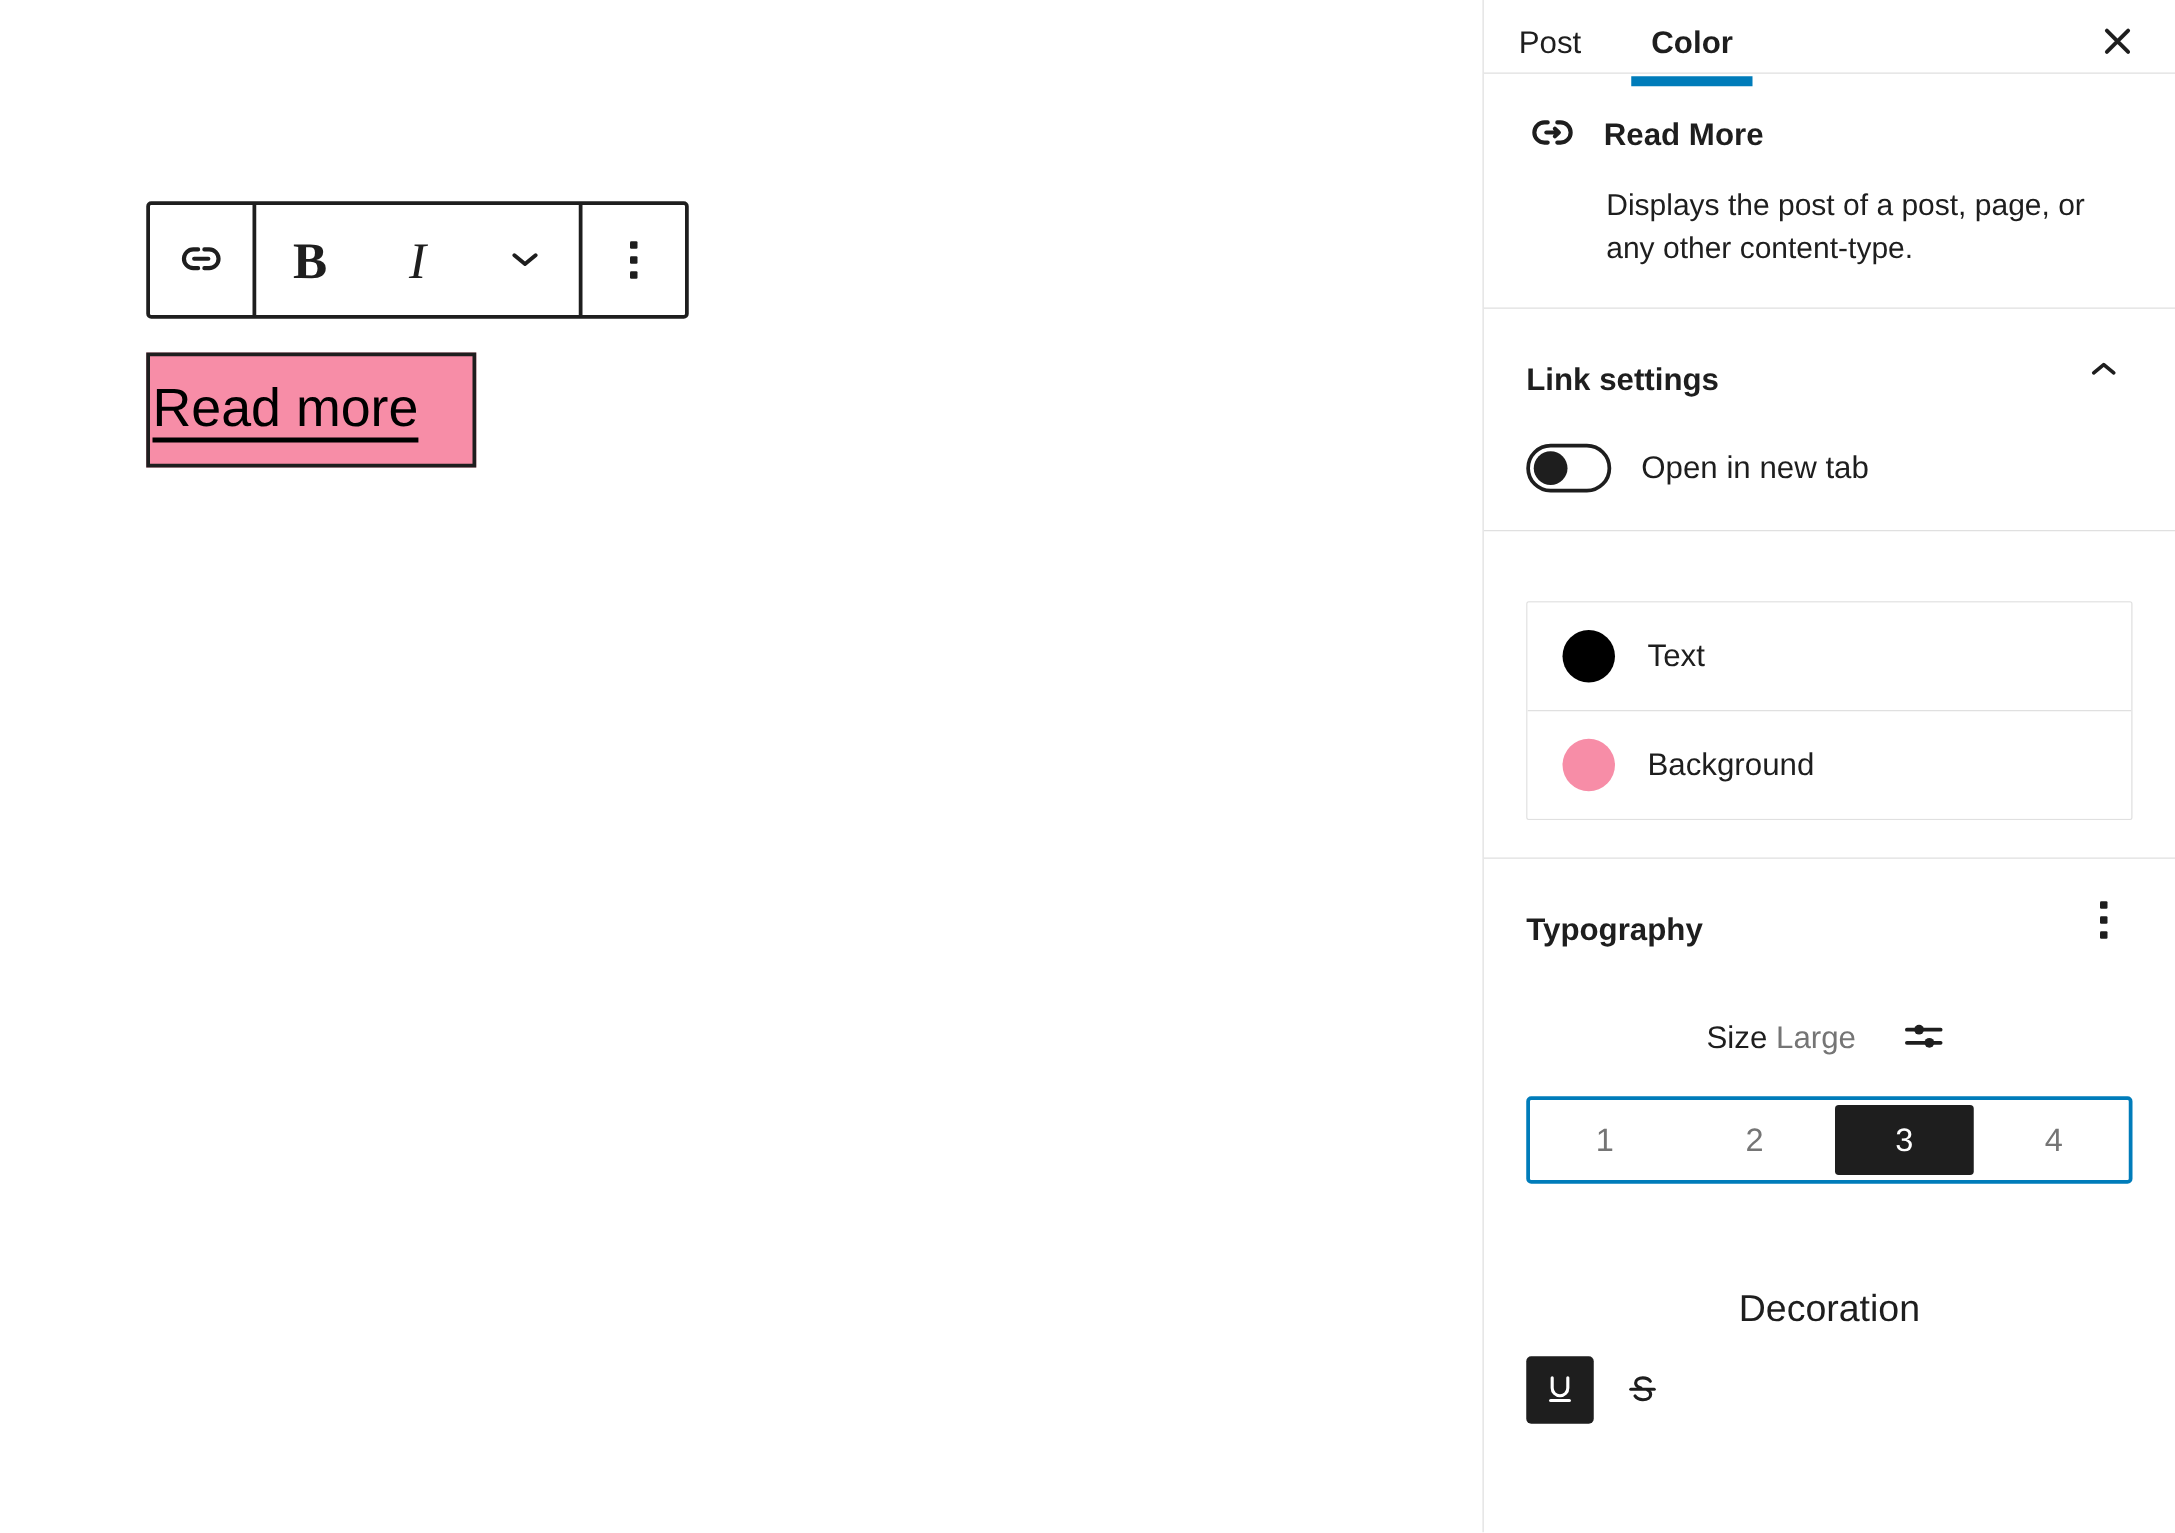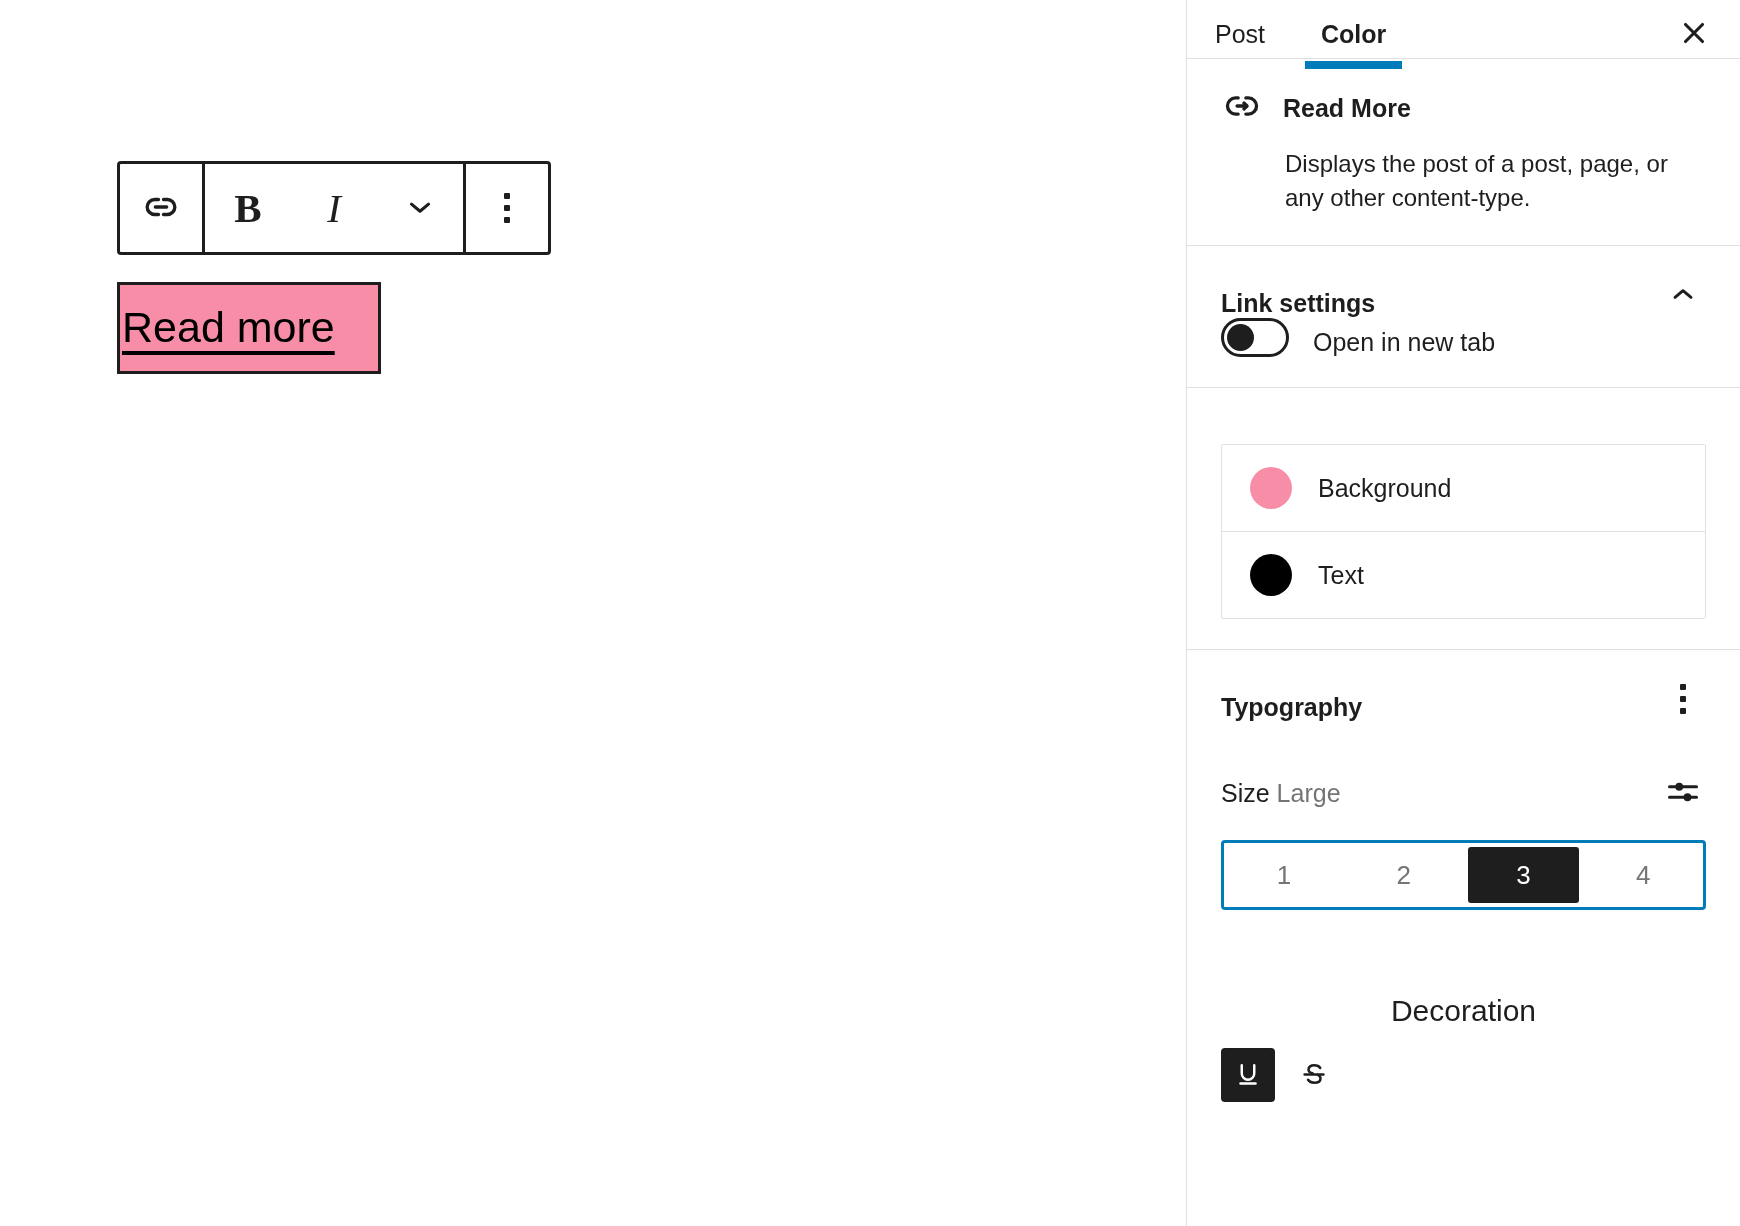--- a/index.html
+++ b/index.html
@@ -217,22 +217,23 @@
     border: 0;
     background: none;
     cursor: pointer;
     color: #1e1e1e;
     padding: 0;
   }
 
   
   #open-new-tab-row {
     display: flex;
-    align-items: flex-end;
+    align-items: center;
     gap: 24px;
+    margin-top: 36px;
   }
   #open-in-new-tab-toggle {
     width: 68px;
     height: 39px;
     border-radius: 20px;
     border: 3px solid #1e1e1e;
     background: #ffffff;
     position: relative;
     cursor: pointer;
     box-sizing: border-box;
@@ -282,21 +283,21 @@
   }
   .color-label {
     font-size: 25px;
     color: #1e1e1e;
   }
 
   
   #size-row {
     display: flex;
     align-items: center;
-    justify-content: space-between;
+    justify-content: center;
     margin-top: 48px;
     gap: 31px;
   }
   #size-row-left {
     font-size: 25px;
     color: #1e1e1e;
   }
   #size-value {
     color: #757575;
   }
@@ -453,26 +454,26 @@
       <button id="open-in-new-tab-toggle">
         <span class="knob"></span>
       </button>
       <span id="open-new-tab-label">Open in new tab</span>
     </div>
   </section>
 
   <section class="panel">
     <div id="color-list">
       <button class="color-row">
+        <span class="swatch" style="background:#000000"></span>
+        <span class="color-label">Text</span>
+      </button>
+      <button class="color-row">
         <span class="swatch" style="background:#f78da7"></span>
         <span class="color-label">Background</span>
-      </button>
-      <button class="color-row">
-        <span class="swatch" style="background:#000000"></span>
-        <span class="color-label">Text</span>
       </button>
     </div>
   </section>
 
   <section class="panel" style="border-bottom:0">
     <div class="panel-head">
       <span class="panel-title">Typography</span>
       <button class="icon-btn">
         <span class="dots-vert">
           <i></i>

